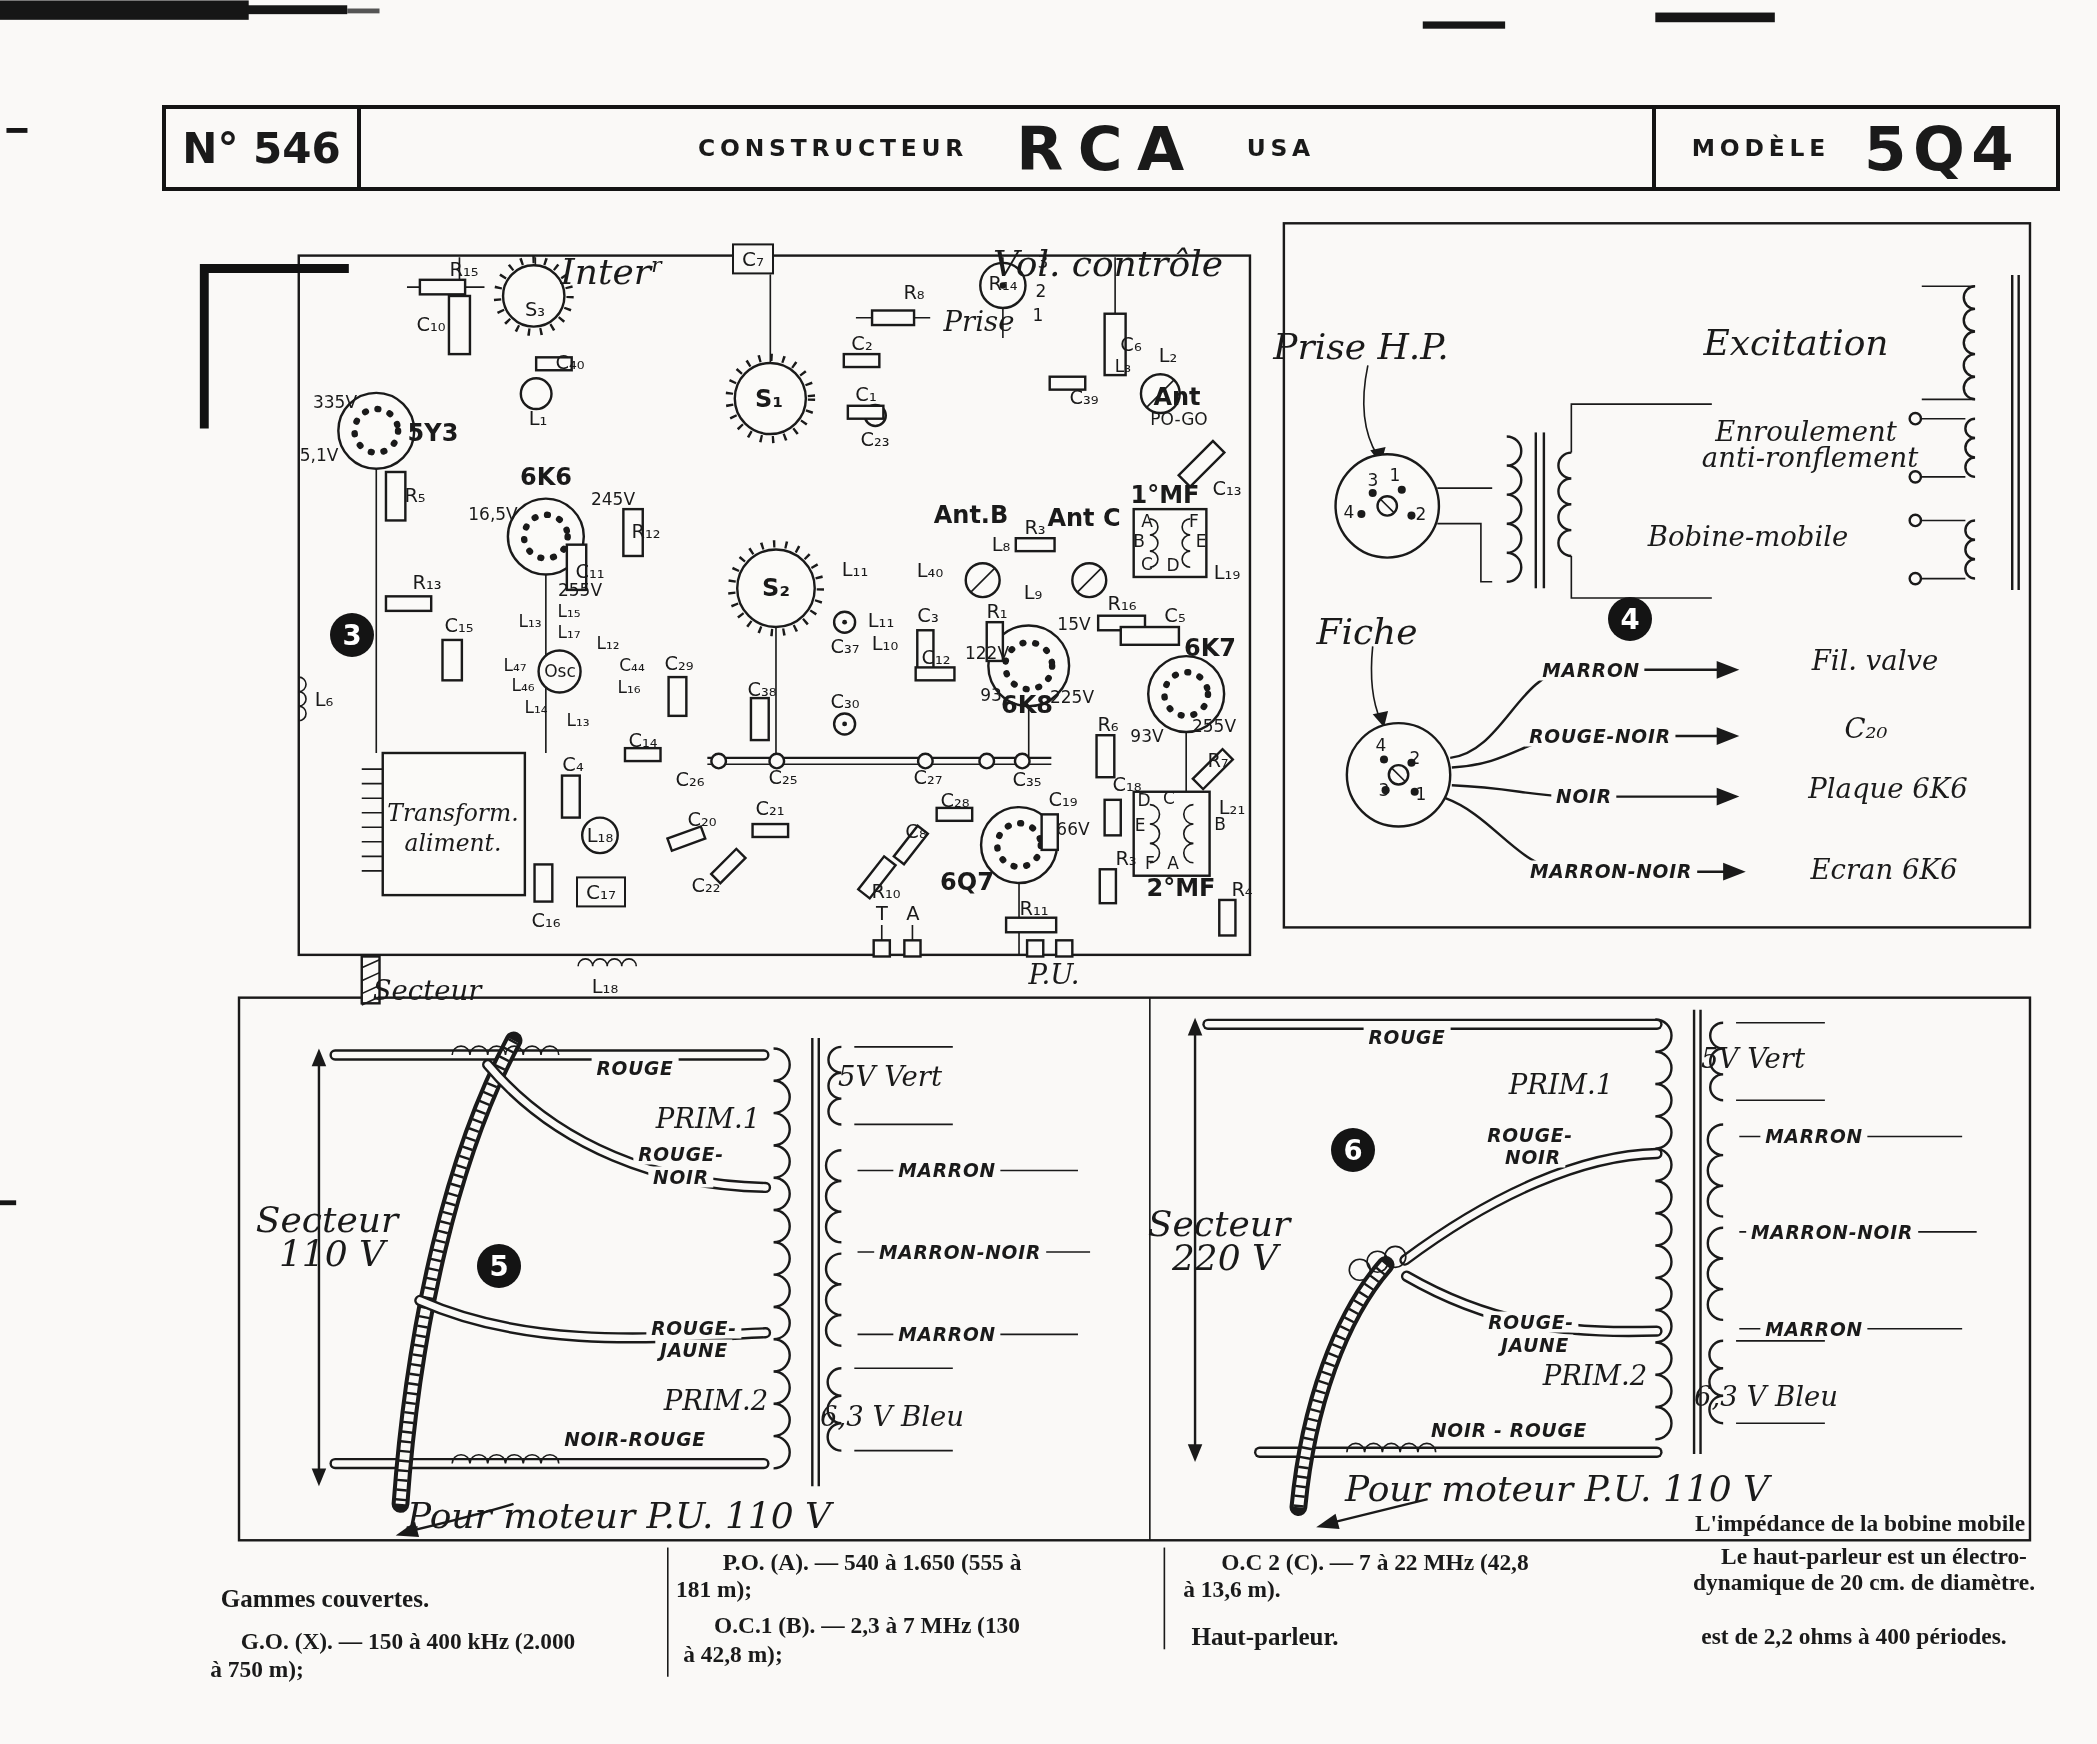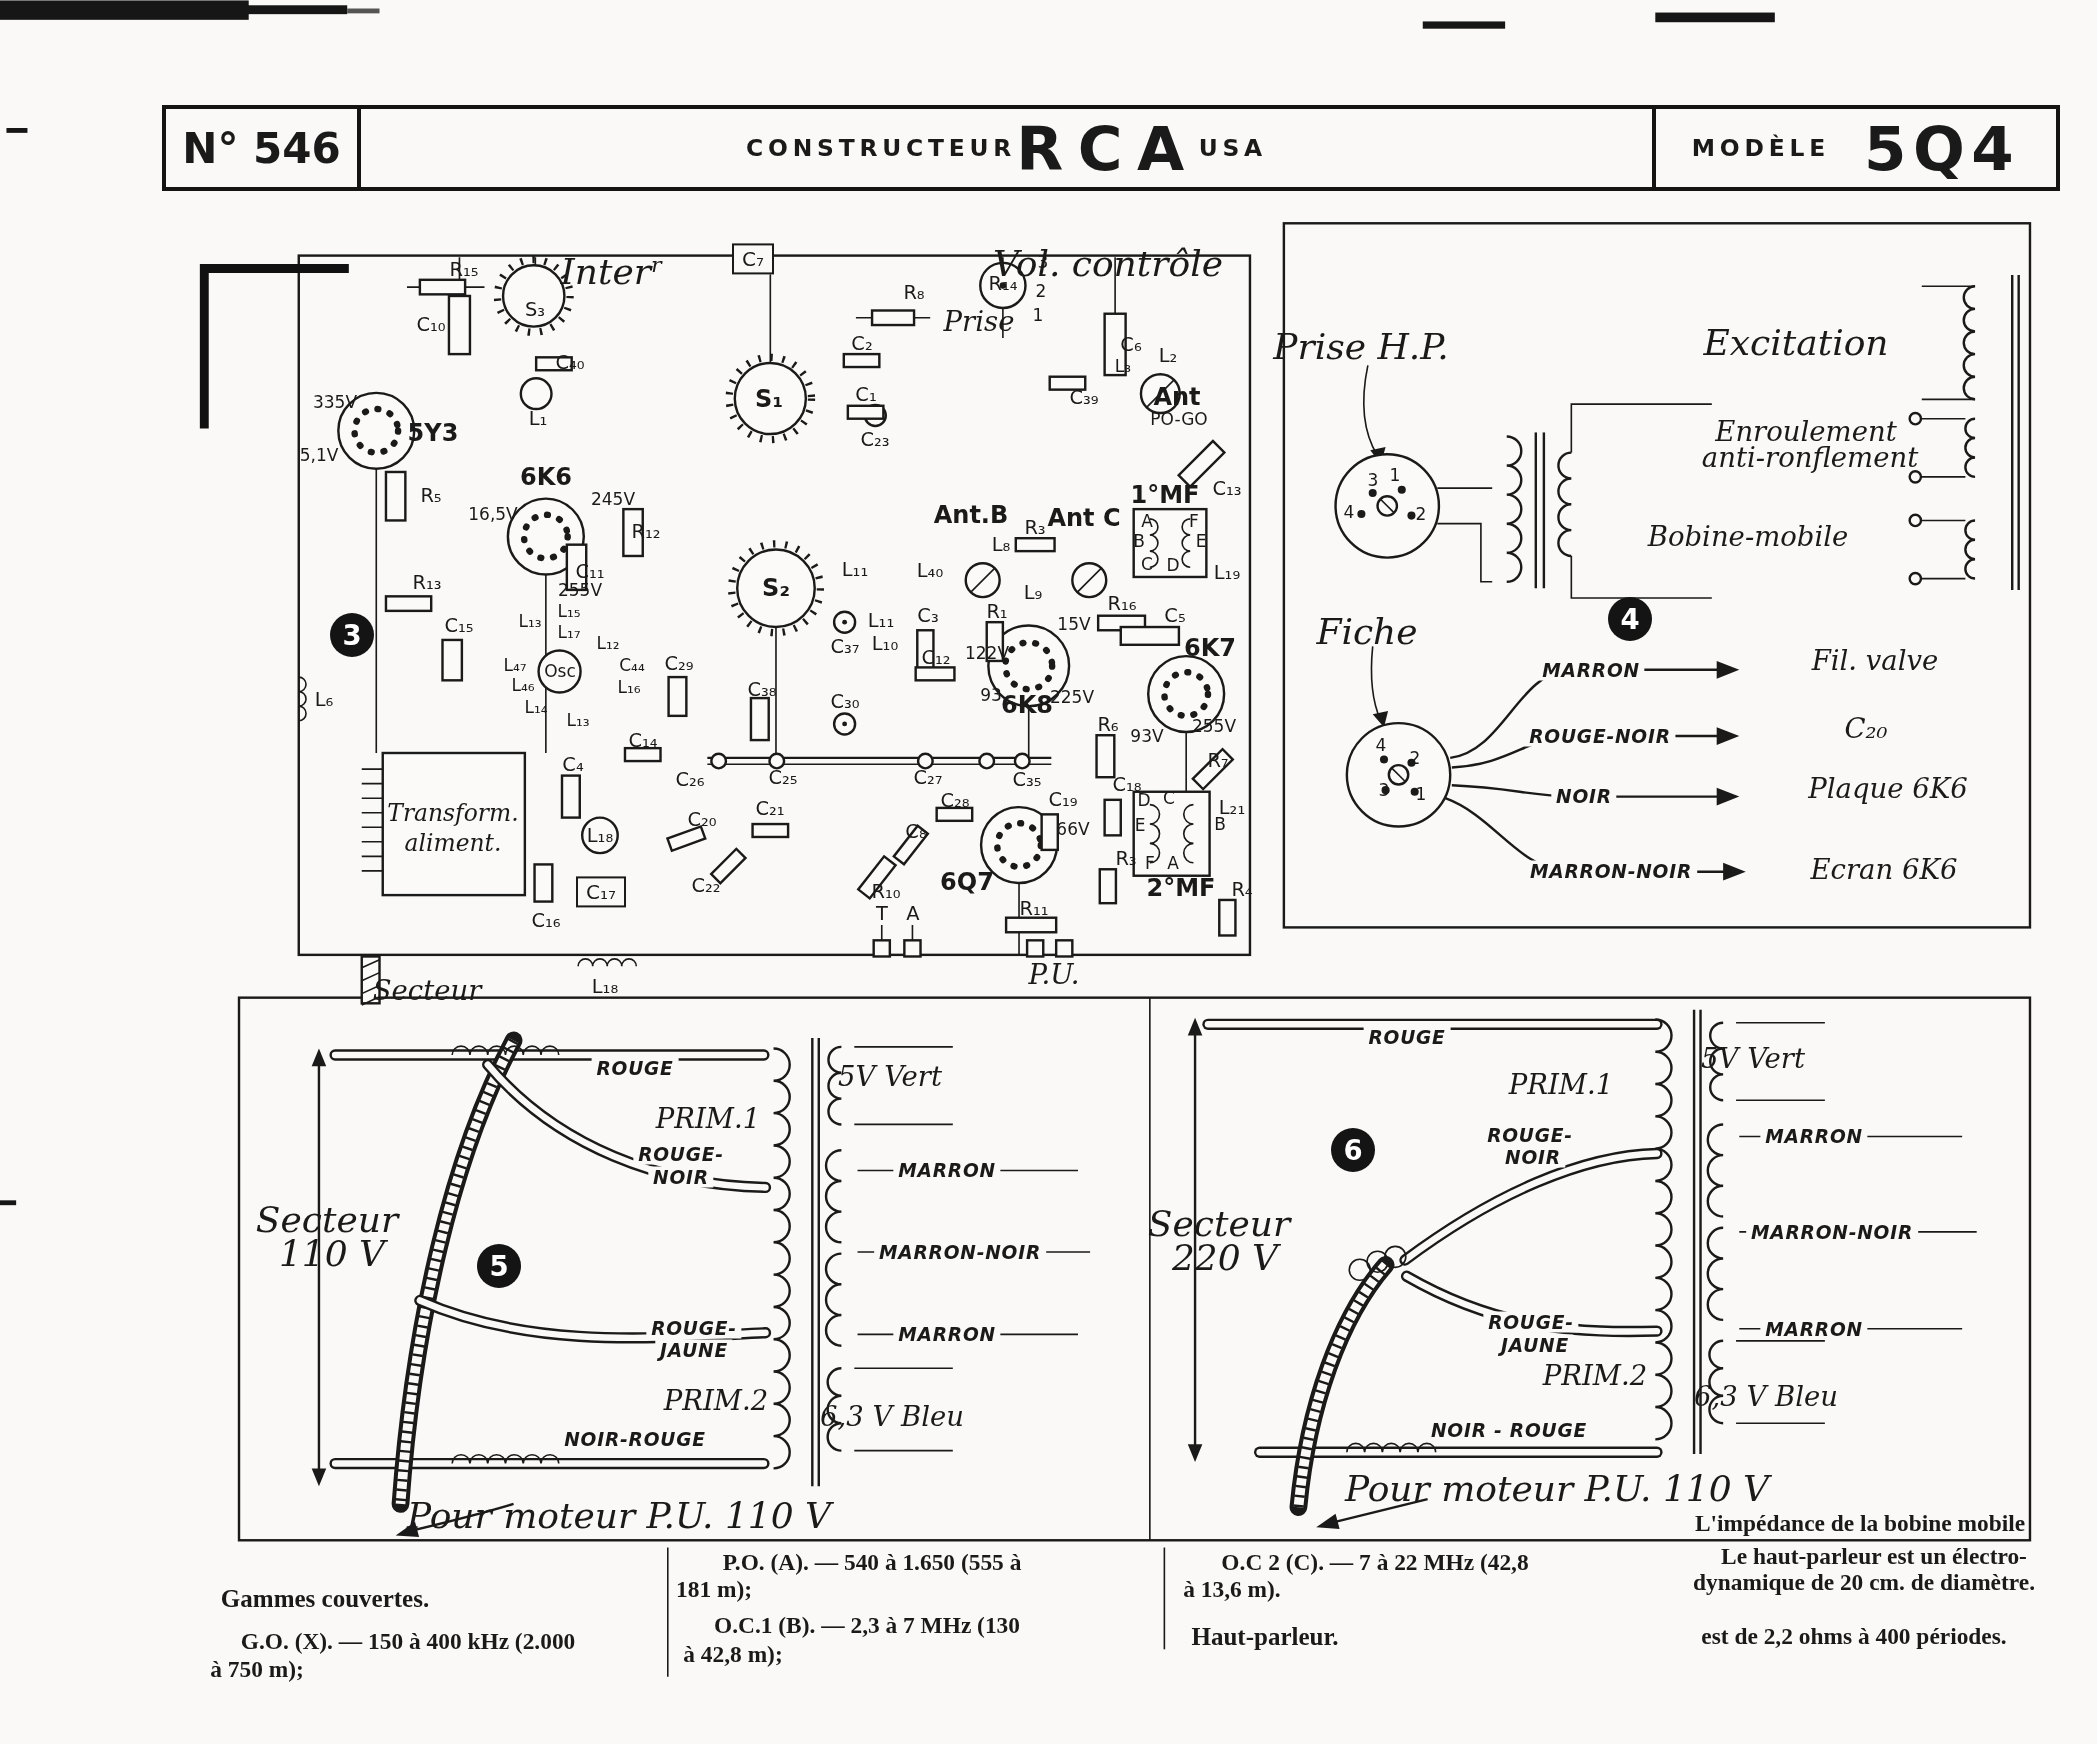--- a/index.html
+++ b/index.html
@@ -32,21 +32,21 @@
   .t{font:600 23.4px "Liberation Serif",serif;}
   .tb{font:bold 25px "Liberation Serif",serif;}
   .sbox{font:20px "DejaVu Sans",sans-serif;border:2.4px solid #1a1a1a;background:#faf9f7;padding:1.6px 8px;}
   .badge{width:44px;height:44px;background:#141414;color:#fff;border-radius:50%;
          font:bold 27.5px "DejaVu Sans",sans-serif;display:flex;align-items:center;justify-content:center;}
 
   .header{position:absolute;left:162px;top:105px;width:1898px;height:86px;border:4px solid #141414;
           display:flex;background:#faf9f7;box-sizing:border-box;}
   .h-cell{display:flex;align-items:center;justify-content:center;box-sizing:border-box;height:100%;}
   .h-no{width:195px;border-right:4px solid #141414;font:bold 42px "DejaVu Sans",sans-serif;}
-  .h-constructeur{flex:1;}
+  .h-constructeur{flex:1;gap:48px;}
   .h-modele{width:404px;border-left:4px solid #141414;gap:34px;}
   .h-annee{width:370px;border-left:4px solid #141414;gap:29px;}
   .h-small{font:bold 23.4px "DejaVu Sans",sans-serif;letter-spacing:4.8px;}
   .h-brand{font:bold 61px "DejaVu Sans",sans-serif;letter-spacing:14.5px;}
   .h-big{font:bold 61px "DejaVu Sans",sans-serif;letter-spacing:6.5px;}
 </style>
 </head>
 <body>
 
 <div class="page">
@@ -348,21 +348,21 @@
       <span class="lbl v" style="left: 1179px; top: 419px;">PO-GO</span>
       <span class="lbl s" style="left: 862px; top: 343px;">C₂</span>
       <span class="lbl s" style="left: 866px; top: 394px;">C₁</span>
       <span class="lbl b" style="left: 769px; top: 399px;">S₁</span>
       <span class="lbl s" style="left: 875px; top: 439px;">C₂₃</span>
       <span class="lbl s" style="left: 570px; top: 362px;">C₄₀</span>
       <span class="lbl s" style="left: 538px; top: 418px;">L₁</span>
       <span class="lbl v" style="left: 335px; top: 402px;">335V</span>
       <span class="lbl b" style="left: 433px; top: 433px;">5Y3</span>
       <span class="lbl v" style="left: 319px; top: 455px;">5,1V</span>
-      <span class="lbl s" style="left: 415px; top: 495px; margin-left: 16px;">R₅</span>
+      <span class="lbl s" style="left: 415px; top: 495px;">R₅</span>
       <span class="lbl b" style="left: 546px; top: 477px;">6K6</span>
       <span class="lbl v" style="left: 493px; top: 514px;">16,5V</span>
       <span class="lbl v" style="left: 613px; top: 499px;">245V</span>
       <span class="lbl s" style="left: 590px; top: 571px;">C₁₁</span>
       <span class="lbl s" style="left: 646px; top: 531px;">R₁₂</span>
       <span class="lbl v" style="left: 580px; top: 590px;">255V</span>
       <span class="lbl s" style="left: 427px; top: 582px;">R₁₃</span>
       <span class="lbl s" style="left: 1227px; top: 488px;">C₁₃</span>
       <span class="lbl b" style="left: 1165px; top: 495px;">1°MF</span>
       <span class="lbl b" style="left: 971px; top: 515px;">Ant.B</span>

